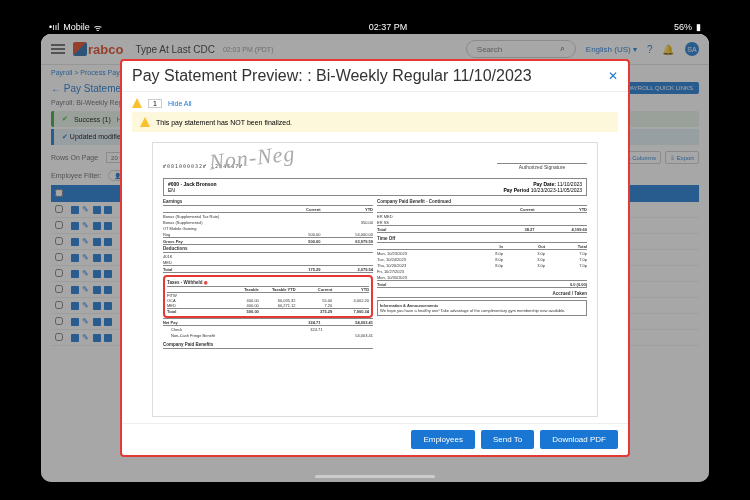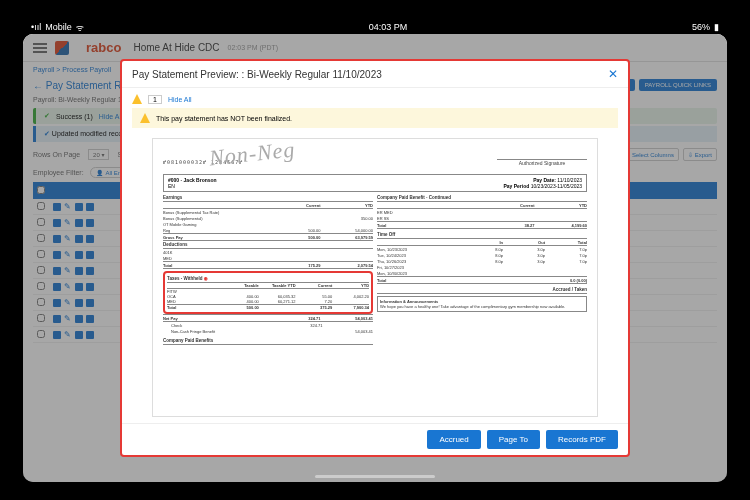--- a/index.html
+++ b/index.html
@@ -1,26 +1,26 @@
 <!DOCTYPE html>
 <html><head>
 <meta charset="utf-8">
 <style>
 *{box-sizing:border-box;margin:0;padding:0;font-family:Arial,Helvetica,sans-serif}
 body{background:#000;width:750px;height:500px;overflow:hidden}
-.tablet{position:relative;width:750px;height:500px;background:#000;border-radius:34px;padding:20px 23px 16px}
+.tablet{position:relative;width:750px;height:500px;background:#000;border-radius:34px;padding:20px 41px 16px}
 .status-bar{display:flex;justify-content:space-between;align-items:center;color:#fff;font-size:9px;height:14px;padding:0 8px}
 .status-left{display:flex;gap:4px;align-items:center}
 .status-right{display:flex;gap:4px;align-items:center}
 .screen{background:#fff;border-radius:10px;height:448px;position:relative;overflow:hidden}
 .notch{position:absolute;left:0;top:50%;transform:translateY(-50%);width:6px;height:56px;background:#000;border-radius:0 8px 8px 0}
 .app-header{display:flex;align-items:center;padding:6px 10px;border-bottom:1px solid #e0e0e0;gap:8px;background:#fff}
 .menu-icon{width:14px;display:flex;flex-direction:column;gap:2px}
 .menu-icon span{height:2px;background:#666}
-.logo{display:flex;align-items:center;gap:17px}
+.logo{display:flex;align-items:center;gap:1px}
 .logo-mark{width:14px;height:14px;background:linear-gradient(135deg,#d42 50%,#26a 50%);border-radius:2px}
 .logo-text{font-weight:bold;color:#d42;font-size:13px}
 .logo-cdc{font-size:10px;color:#333;margin-left:4px}
 .header-time{font-size:7px;color:#999}
 .header-right{margin-left:auto;display:flex;gap:10px;align-items:center}
 .search-box{border:1px solid #ccc;border-radius:14px;padding:3px 10px;width:110px;font-size:8px;display:flex;align-items:center;justify-content:space-between}
 .search-box input{border:none;outline:none;font-size:8px;width:80px}
 .lang{color:#1976d2;font-size:8px}
 .avatar{width:14px;height:14px;border-radius:50%;background:#1976d2;color:#fff;font-size:7px;display:flex;align-items:center;justify-content:center}
 .breadcrumb{padding:4px 10px;font-size:7px;color:#1976d2;background:#fff}
@@ -47,21 +47,21 @@
 .tbody .tr{display:flex;align-items:center;padding:3px 4px;border-bottom:1px solid #eee}
 .td-check{width:16px}
 .td-icons{width:60px;display:flex;gap:3px}
 .td-icons .ico{width:8px;height:8px;background:#1976d2;border-radius:1px}
 .td-icons .ico.p{background:none;color:#1976d2;font-size:8px;line-height:8px}
 .td-emp{flex:1;color:#1976d2}
 .td-pstype{width:140px;color:#555}
 .modal-backdrop{position:absolute;inset:0;background:rgba(60,60,60,0.45);display:flex;align-items:center;justify-content:center}
 .modal{background:#fff;width:510px;height:398px;border:2px solid #e53935;border-radius:4px;display:flex;flex-direction:column;position:relative}
 .modal-header{padding:6px 10px;border-bottom:1px solid #eee;display:flex;align-items:center}
-.modal-title{font-size:10px;color:#333}
+.modal-title{font-size:16px;color:#333}
 .modal-close{margin-left:auto;color:#1976d2;font-size:12px;cursor:pointer}
 .modal-warn-row{margin:6px 10px 0;display:flex;gap:6px;align-items:center;font-size:7px}
 .warn-tri{width:10px;height:10px;background:#fbc02d;clip-path:polygon(50% 0,100% 100%,0 100%)}
 .warn-count{border:1px solid #ccc;padding:0 4px;font-size:7px}
 .hide-all{color:#1976d2;font-size:7px}
 .modal-warn-banner{margin:4px 10px;padding:5px 8px;background:#fdf7dc;font-size:7px;display:flex;gap:6px;align-items:center}
 .doc-area{flex:1;margin:6px 30px 6px;border:1px solid #ddd;background:#fff;overflow:hidden;position:relative}
 .watermark{position:absolute;top:2px;left:56px;font-size:22px;color:#aaa;font-family:'Times New Roman',serif;font-style:italic;transform:rotate(-6deg);letter-spacing:1px}
 .doc-top{padding:20px 10px 4px;font-size:5px;color:#444;display:flex;justify-content:space-between}
 .doc-acct{letter-spacing:1px;font-family:monospace}
@@ -90,41 +90,51 @@
 </head>
 <body>
 
 <div class="tablet">
   <div class="status-bar">
     <div class="status-left">
       <span>•ııl</span>
       <span>Mobile</span>
       <span>ᯤ</span>
     </div>
-    <span>04:03 PM</span>
+    <span>02:37 PM</span>
     <div class="status-right">
       <span>56%</span>
       <span>▮</span>
     </div>
   </div>
   <div class="notch"></div>
   <div class="screen">
 
     <div class="app-header">
       <div class="menu-icon">
           <span></span>
           <span></span>
           <span></span>
         </div>
       <div class="logo">
         <div class="logo-mark"></div>
         <span class="logo-text">rabco</span>
       </div>
-      <span class="logo-cdc">Home At Hide CDC</span>
+      <span class="logo-cdc">Type At Last CDC</span>
       <span class="header-time">02:03 PM (PDT)</span>
+      <div class="header-right">
+        <div class="search-box">
+          <input placeholder="Search" style="">
+          <span>⌕</span>
+        </div>
+        <span class="lang"><span>English (US)</span> ▾</span>
+        <span style="color:#1976d2;font-size:10px">?</span>
+        <span style="font-size:10px">🔔</span>
+        <div class="avatar">SA</div>
+      </div>
     </div>
     <div class="breadcrumb">Payroll  &gt;  Process Payroll</div>
     <div class="page-title-row">
       <span class="page-title">← Pay Statement Records</span>
       <div class="top-buttons">
         <div class="top-btn">ILITIES</div>
         <div class="top-btn">PAYROLL QUICK LINKS</div>
       </div>
     </div>
     <div class="context-bar">
@@ -474,21 +484,21 @@
                 </div>
               <div class="sect-title" style="text-align:right;margin-top:2px">Accrued / Taken</div>
               <div class="info-box">
                 <b>Information &amp; Announcements</b><br>
                 <span>We hope you have a healthy one! Take advantage of the complimentary gym membership now available.</span>
               </div>
             </div>
           </div>
         </div>
         <div class="modal-footer">
-          <button class="m-btn">Accrued</button>
-          <button class="m-btn">Page To</button>
-          <button class="m-btn">Records PDF</button>
+          <button class="m-btn">Employees</button>
+          <button class="m-btn">Send To</button>
+          <button class="m-btn">Download PDF</button>
         </div>
       </div>
     </div>
     <div class="home-bar"></div>
   </div>
 </div>
 
 </body></html>

